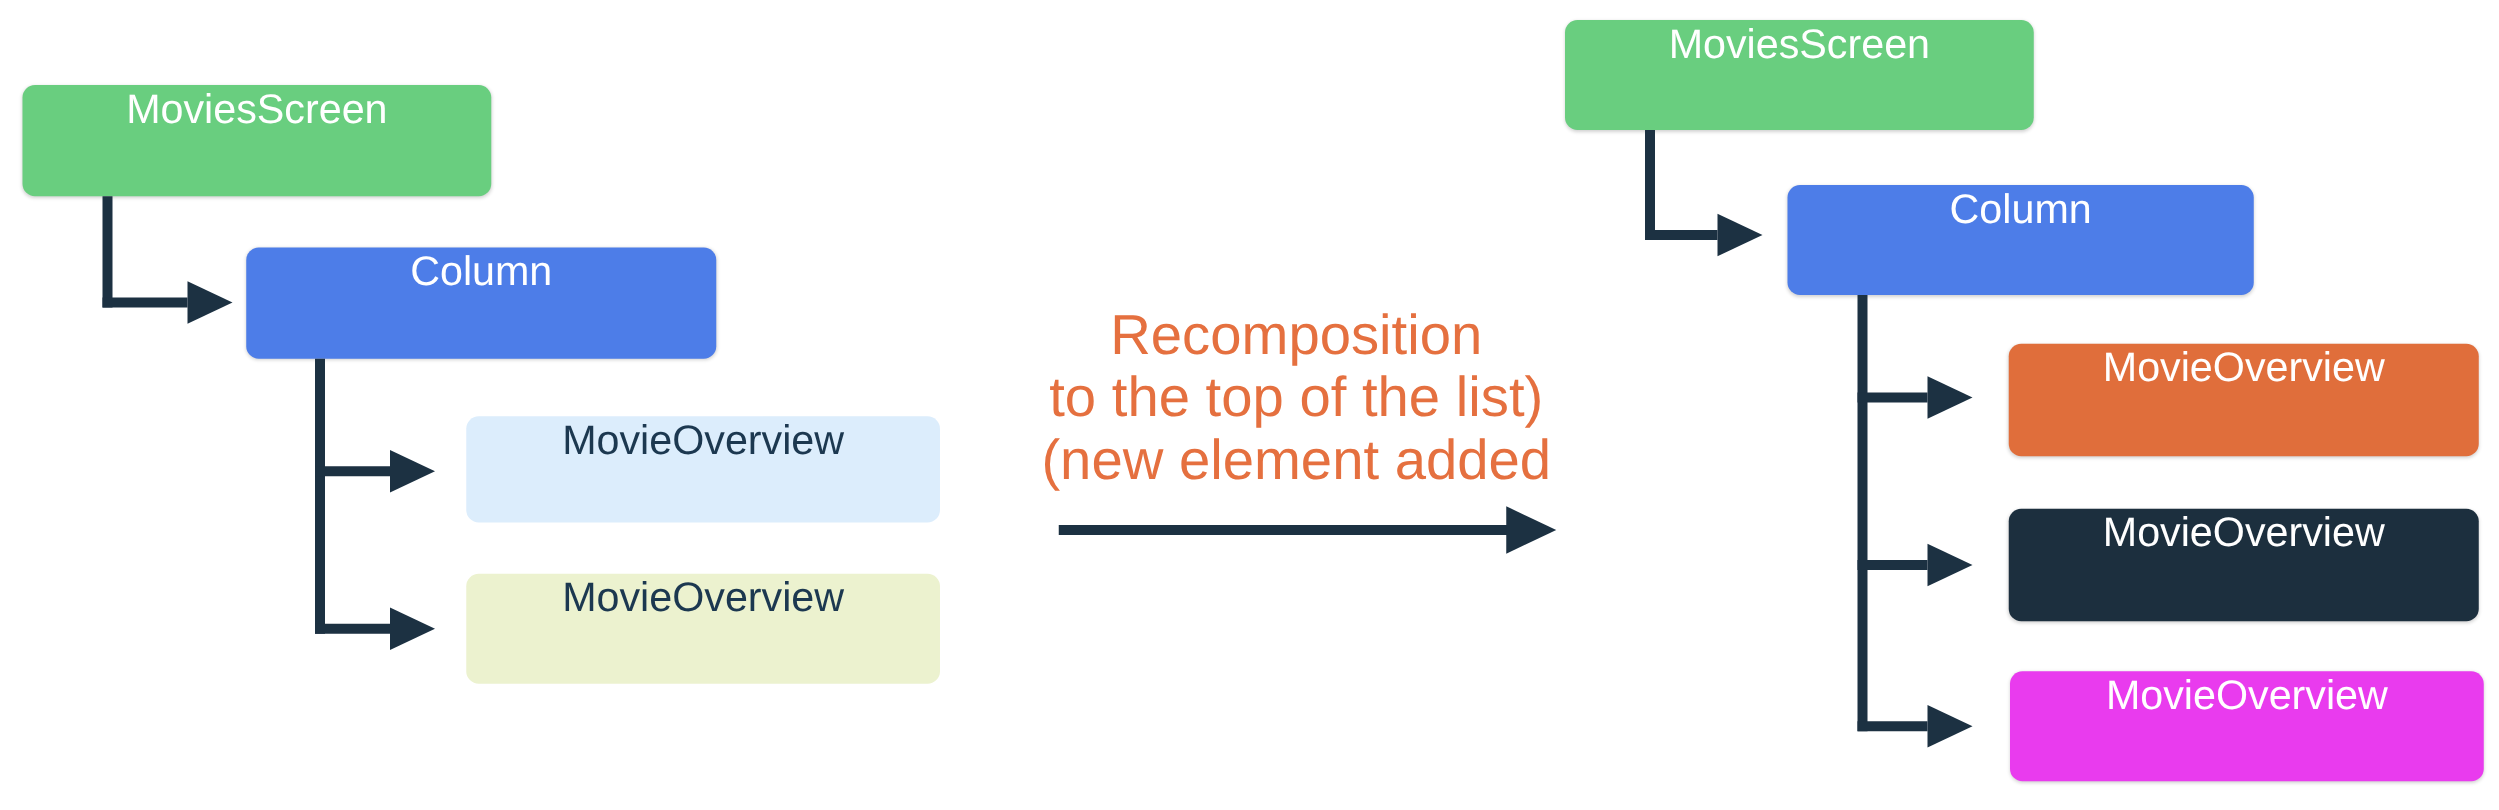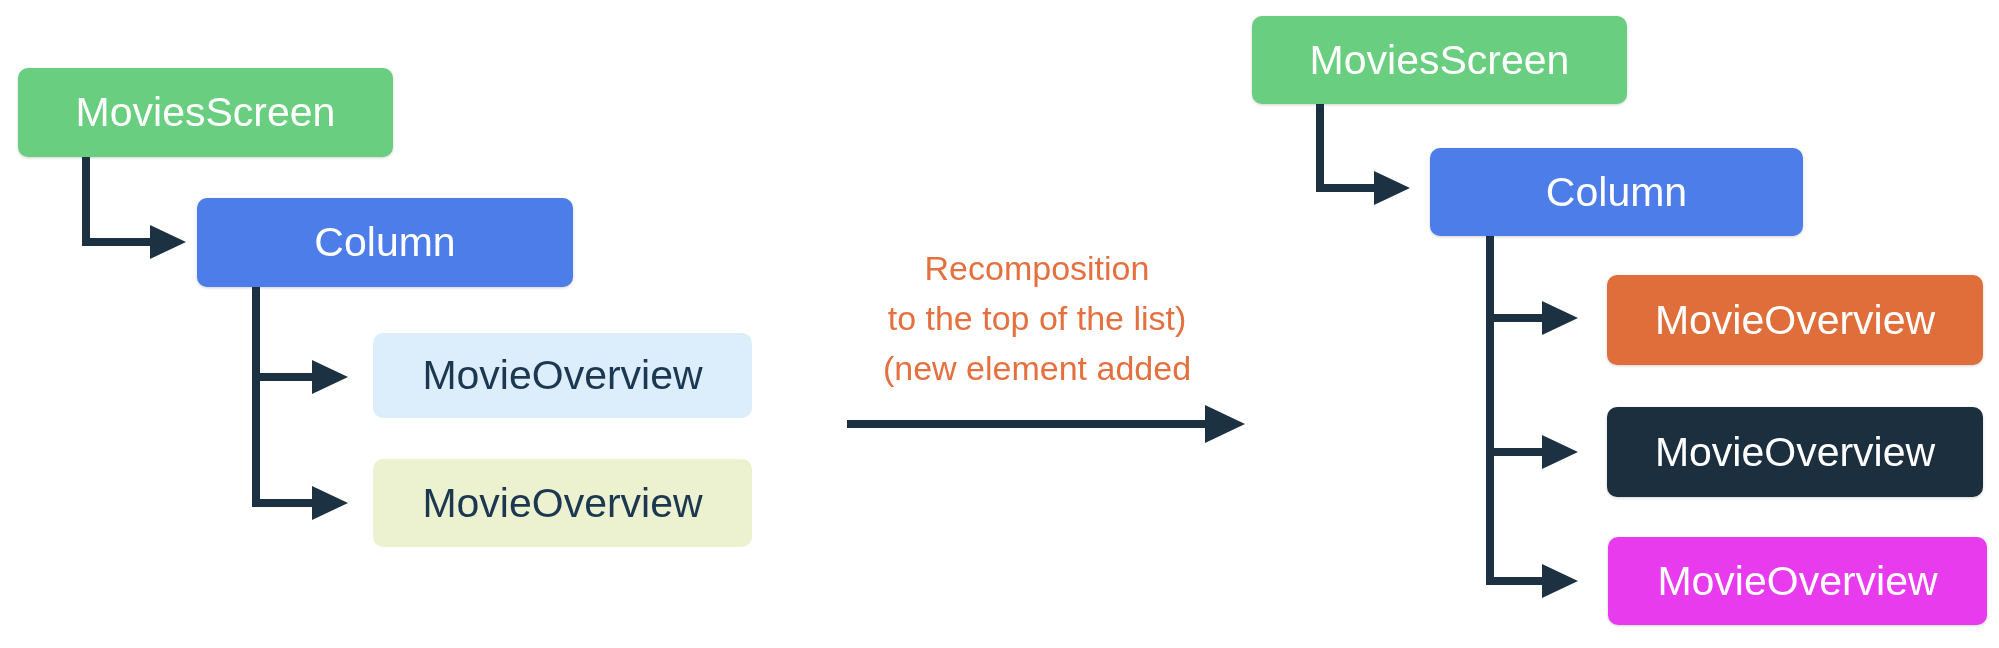--- a/index.html
+++ b/index.html
@@ -10,23 +10,23 @@
     background: #ffffff;
     font-family: "Liberation Sans", sans-serif;
     overflow: hidden;
   }
 
   
   .node {
     position: absolute;
     border-radius: 10px;
     display: flex;
-    align-items: center;
+    align-items: flex-start;
     justify-content: center;
-    font-size: 41px;
+    font-size: 33px;
     font-weight: 400;
     color: #ffffff;
     box-shadow: 0 1px 3px rgba(0,0,0,0.18);
     white-space: nowrap;
   }
 
   
   .cline { position: absolute; background: #1C3142; }
   .ahead {
     position: absolute;
@@ -51,21 +51,21 @@
   .l-a2a { left: 312px; top: 360px; }
   .l-h2b { left: 252px; top: 499px; width: 60px; height: 8px; }
   .l-a2b { left: 312px; top: 486px; }
 
   
   .annotation {
     position: absolute;
     left: 817px; top: 243px; width: 440px;
     text-align: center;
     color: #E5703F;
-    font-size: 34px;
+    font-size: 45px;
     font-weight: 500;
     line-height: 50px;
   }
   .mid-line { left: 847px; top: 420px; width: 360px; height: 8px; }
   .mid-head {
     left: 1205px; top: 405px;
     border-top: 19px solid transparent;
     border-bottom: 19px solid transparent;
     border-left: 40px solid #1C3142;
   }

